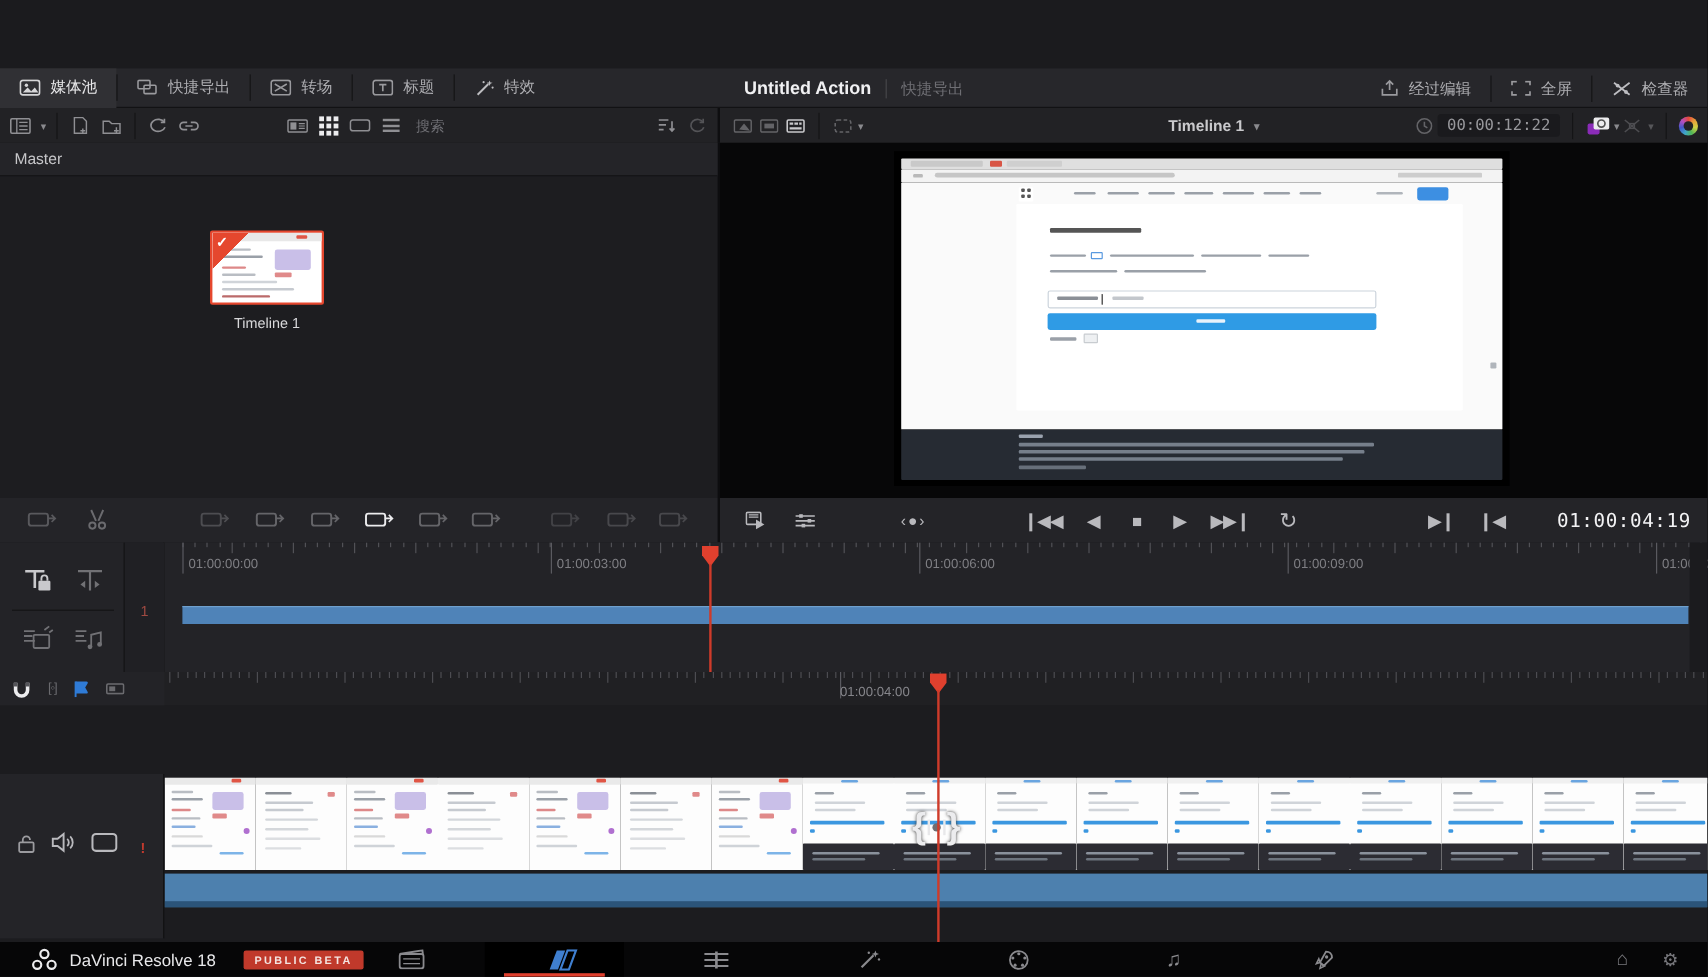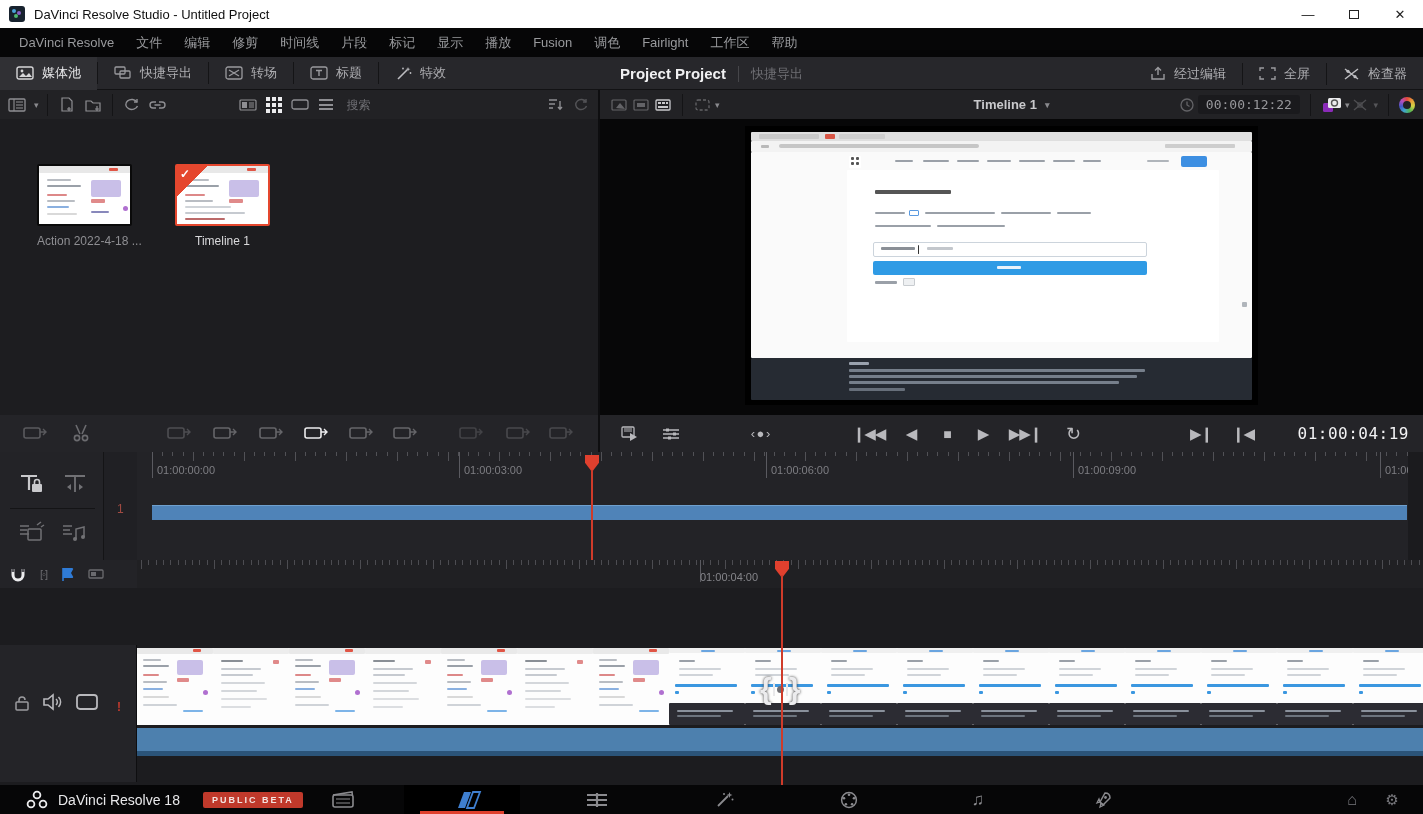--- a/index.html
+++ b/index.html
@@ -143,51 +143,21 @@
     display:flex; align-items:center; justify-content:center; color:#77777c; font-size:15px; }
   .page-tile { position:absolute; left:404px; top:0; width:116px; height:29px; background:#000; }
   .page-tile:after { content:""; position:absolute; left:16px; right:16px; bottom:0; height:3px; background:#e0402e; }
   svg { display:block; }
 </style>
 </head>
 <body>
 
 <div id="app">
 
-  <div class="titlebar">
-    <div class="app-ico">
-      <i style="left:3px;top:3px;background:#4aa3d8"></i>
-      <i style="left:8px;top:5px;background:#8a5fc8"></i>
-      <i style="left:5px;top:8px;background:#4fb870"></i>
-    </div>
-    <div class="tb-title">DaVinci Resolve Studio - Untitled Project</div>
-    <div style="flex:1"></div>
-    <div class="win-btn">—</div>
-    <div class="win-btn">
-        <span class="winbox"></span>
-      </div>
-    <div class="win-btn">✕</div>
-  </div>
-
-  <div class="menubar" id="menubar">
-      <div class="menu-item">DaVinci Resolve</div>
-      <div class="menu-item">文件</div>
-      <div class="menu-item">编辑</div>
-      <div class="menu-item">修剪</div>
-      <div class="menu-item">时间线</div>
-      <div class="menu-item">片段</div>
-      <div class="menu-item">标记</div>
-      <div class="menu-item">显示</div>
-      <div class="menu-item">播放</div>
-      <div class="menu-item">Fusion</div>
-      <div class="menu-item">调色</div>
-      <div class="menu-item">Fairlight</div>
-      <div class="menu-item">工作区</div>
-      <div class="menu-item">帮助</div>
-    </div>
+
 
   <div class="toolbar">
     <div class="tb-btn active">
       <span class="ico">
         <svg width="18" height="14" viewBox="0 0 18 14">
             <rect x="1" y="1" width="16" height="12" rx="2" fill="none" stroke="#d6d6d8" stroke-width="1.4"></rect>
             <circle cx="6" cy="5" r="1.4" fill="#d6d6d8"></circle>
             <path d="M3 11l4-4 3 3 3-3 3 4z" fill="#d6d6d8"></path>
           </svg>
       </span>
@@ -229,21 +199,21 @@
         <svg width="17" height="15" viewBox="0 0 17 15">
             <path d="M3 13L12 4" stroke="#bdbdc1" stroke-width="1.6"></path>
             <path d="M13 1l.7 1.8L15.5 3l-1.8.8L13 5.6l-.7-1.8L10.5 3l1.8-.2z" fill="#bdbdc1"></path>
             <circle cx="8" cy="2.5" r="0.9" fill="#bdbdc1"></circle>
             <circle cx="15.5" cy="7" r="0.9" fill="#bdbdc1"></circle>
           </svg>
       </span>
         <span>特效</span>
     </div>
     <div class="proj-center">
-      <span class="proj-title">Project Project</span>
+      <span class="proj-title">Untitled Action</span>
       <span class="proj-sep"></span>
       <span class="proj-status">快捷导出</span>
     </div>
     <div class="tb-right">
       <div class="tb-btn">
         <span class="ico">
           <svg width="16" height="15" viewBox="0 0 16 15">
               <path d="M8 9V2M5 4.5L8 1.5l3 3" stroke="#9a9a9e" stroke-width="1.4" fill="none"></path>
               <path d="M2 8v5h12V8" stroke="#9a9a9e" stroke-width="1.4" fill="none"></path>
             </svg>
@@ -406,38 +376,22 @@
           </svg>
       </span>
         <span class="chev" style="opacity:.5">▾</span>
       <span class="vsep" style="margin:0 10px"></span>
       <span class="wheel"></span>
     </div>
   </div>
 
   <div class="main">
     <div class="pool">
+      <div class="pool-header">Master</div>
       <div class="pool-body">
-        <div class="clip" style="left:37px">
-          <div class="clip-thumb">
-            <div class="d" style="left:0;top:0;width:95px;height:7px;background:#e8e8e8"></div>
-            <div class="d" style="left:70px;top:2px;width:9px;height:3px;background:#e05545"></div>
-            <div class="d" style="left:8px;top:13px;width:24px"></div>
-            <div class="d" style="left:8px;top:19px;width:34px;background:#9aa0a8"></div>
-            <div class="d" style="left:52px;top:14px;width:30px;height:17px;background:#c9bfe8;border-radius:2px"></div>
-            <div class="d" style="left:52px;top:33px;width:14px;height:4px;background:#e08a8a"></div>
-            <div class="d" style="left:8px;top:28px;width:20px;background:#d88"></div>
-            <div class="d" style="left:8px;top:34px;width:28px"></div>
-            <div class="d" style="left:8px;top:40px;width:22px;background:#8ab0e0"></div>
-            <div class="d" style="left:8px;top:47px;width:30px;background:#d9d9d9"></div>
-            <div class="d" style="left:52px;top:45px;width:18px;background:#88b"></div>
-            <div class="d" style="left:84px;top:40px;width:5px;height:5px;background:#b070d0;border-radius:50%"></div>
-          </div>
-          <div class="clip-label">Action 2022-4-18 ...</div>
-        </div>
         <div class="clip selected" style="left:175px">
           <div class="clip-thumb">
             <div class="d" style="left:0;top:0;width:95px;height:7px;background:#e8e8e8"></div>
             <div class="d" style="left:70px;top:2px;width:9px;height:3px;background:#e05545"></div>
             <div class="d" style="left:8px;top:13px;width:24px"></div>
             <div class="d" style="left:8px;top:19px;width:34px;background:#9aa0a8"></div>
             <div class="d" style="left:52px;top:14px;width:30px;height:17px;background:#c9bfe8;border-radius:2px"></div>
             <div class="d" style="left:52px;top:33px;width:14px;height:4px;background:#e08a8a"></div>
             <div class="d" style="left:8px;top:28px;width:20px;background:#d88"></div>
             <div class="d" style="left:8px;top:34px;width:28px"></div>

